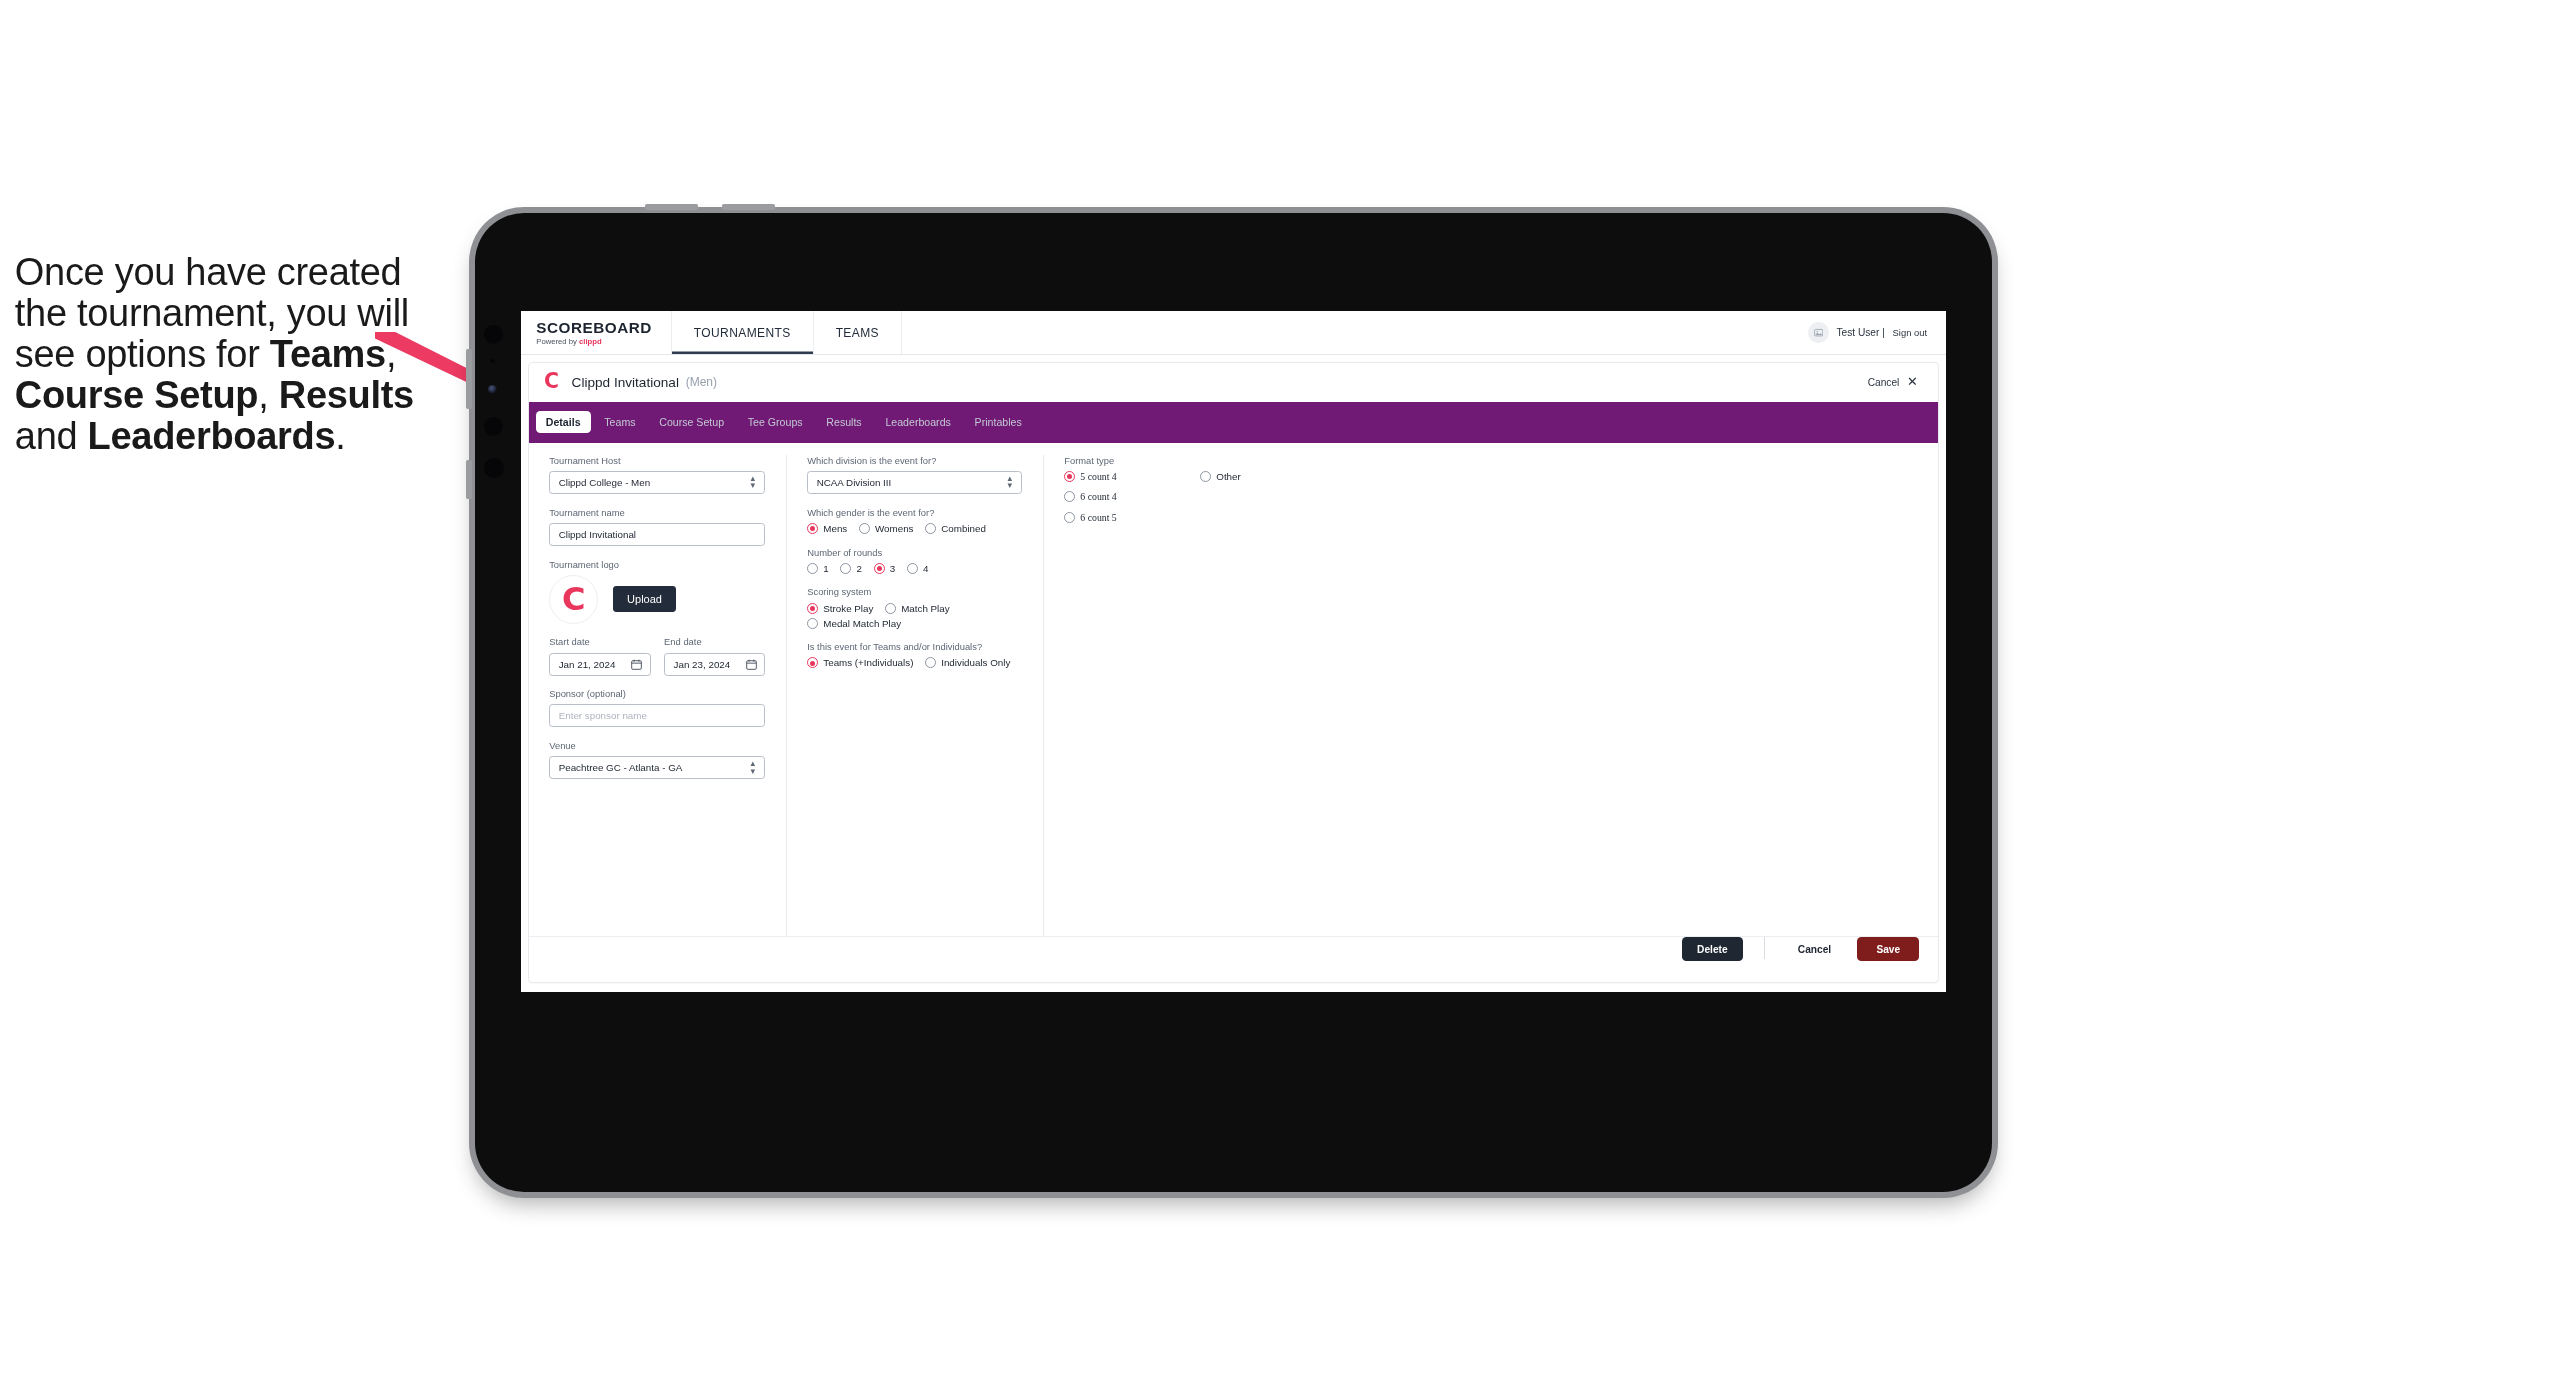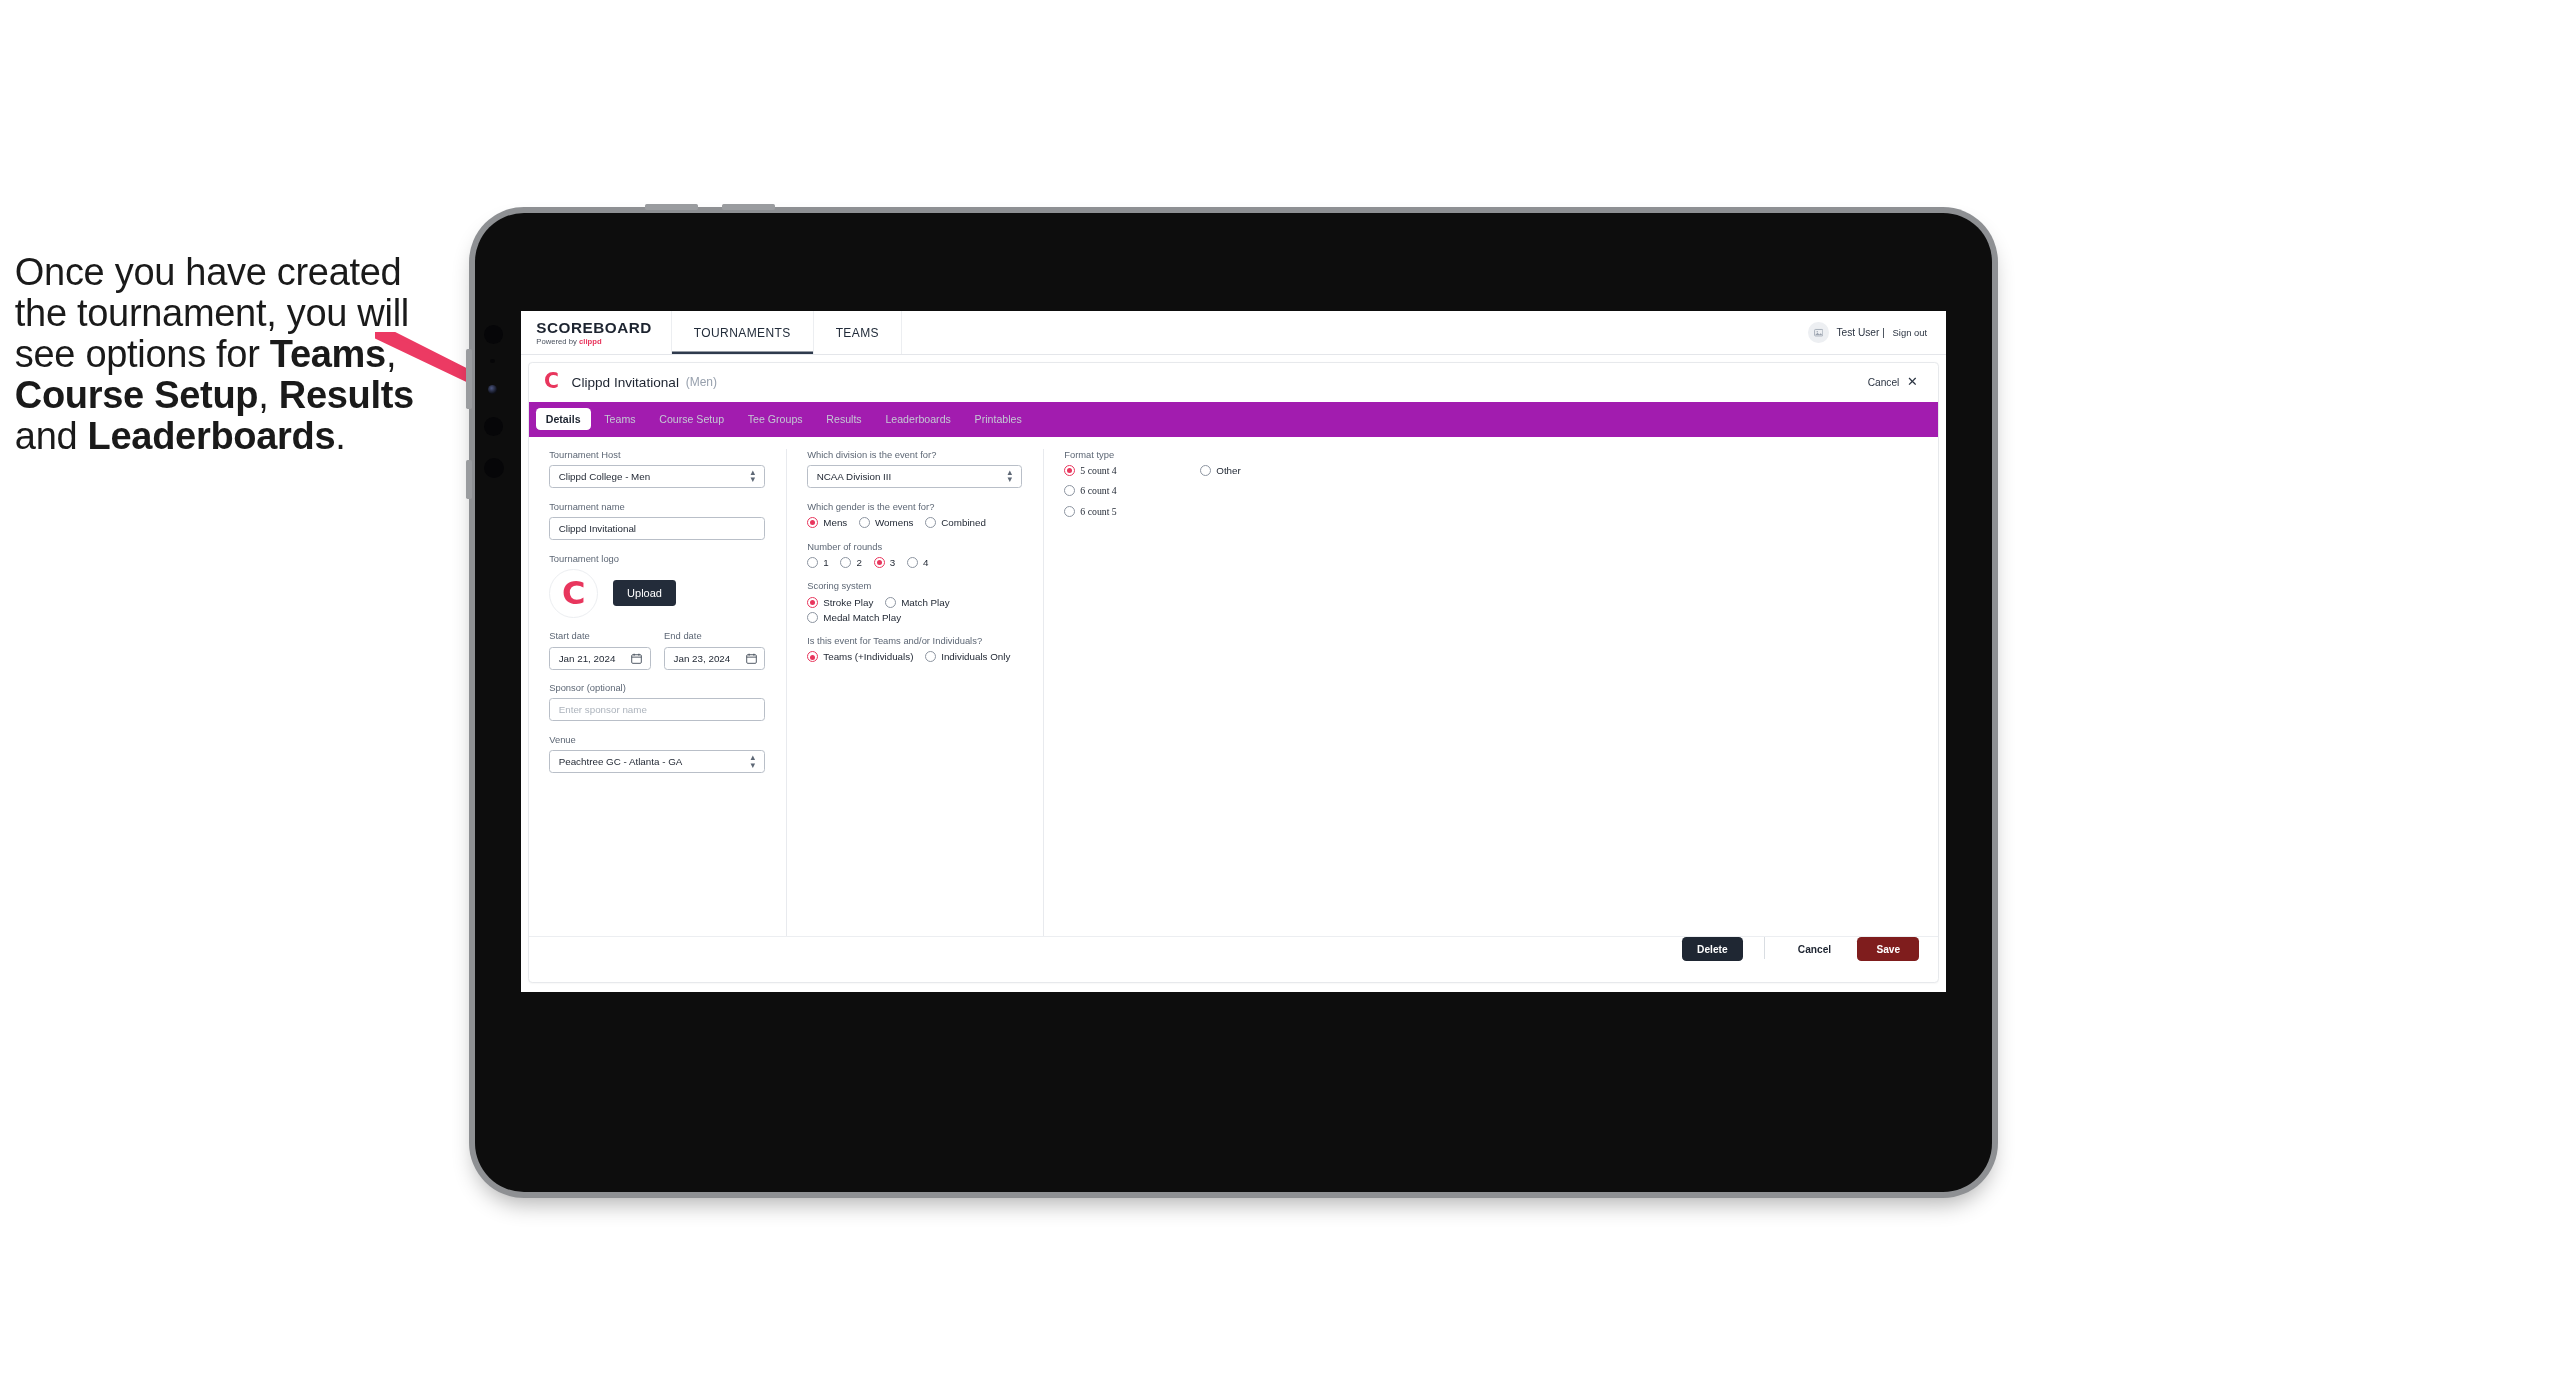--- a/index.html
+++ b/index.html
@@ -186,22 +186,22 @@
   .head-spacer { flex: 1; }
   .cancel-x {
     display: flex; align-items: center; gap: 7.7px;
     font-size: 10.2px; color: #2b3442; cursor: pointer;
     padding-right: 5.1px;
   }
   .x-glyph { font-size: 12.8px; line-height: 1; }
 
   
   .tabstrip {
-    background: #a21caf;
-    height: 35px;
+    background: #701a75;
+    height: 41px;
     display: flex;
     align-items: center;
     padding: 0 6.8px;
     gap: 3.4px;
   }
   .tab {
     font-size: 10.6px;
     color: #c3c9d3;
     padding: 5.1px 10.2px;
     border-radius: 4.3px;

